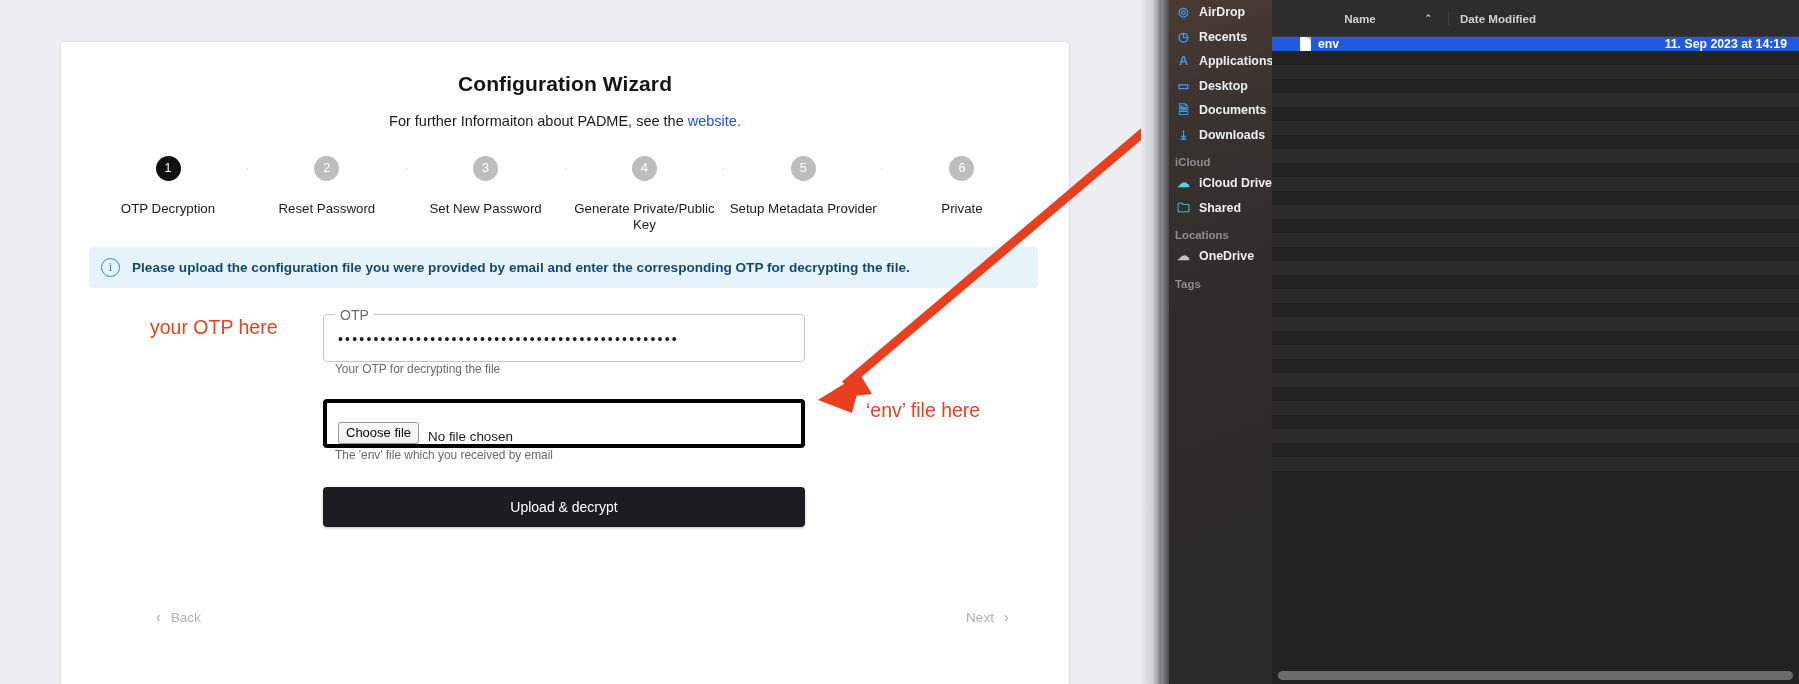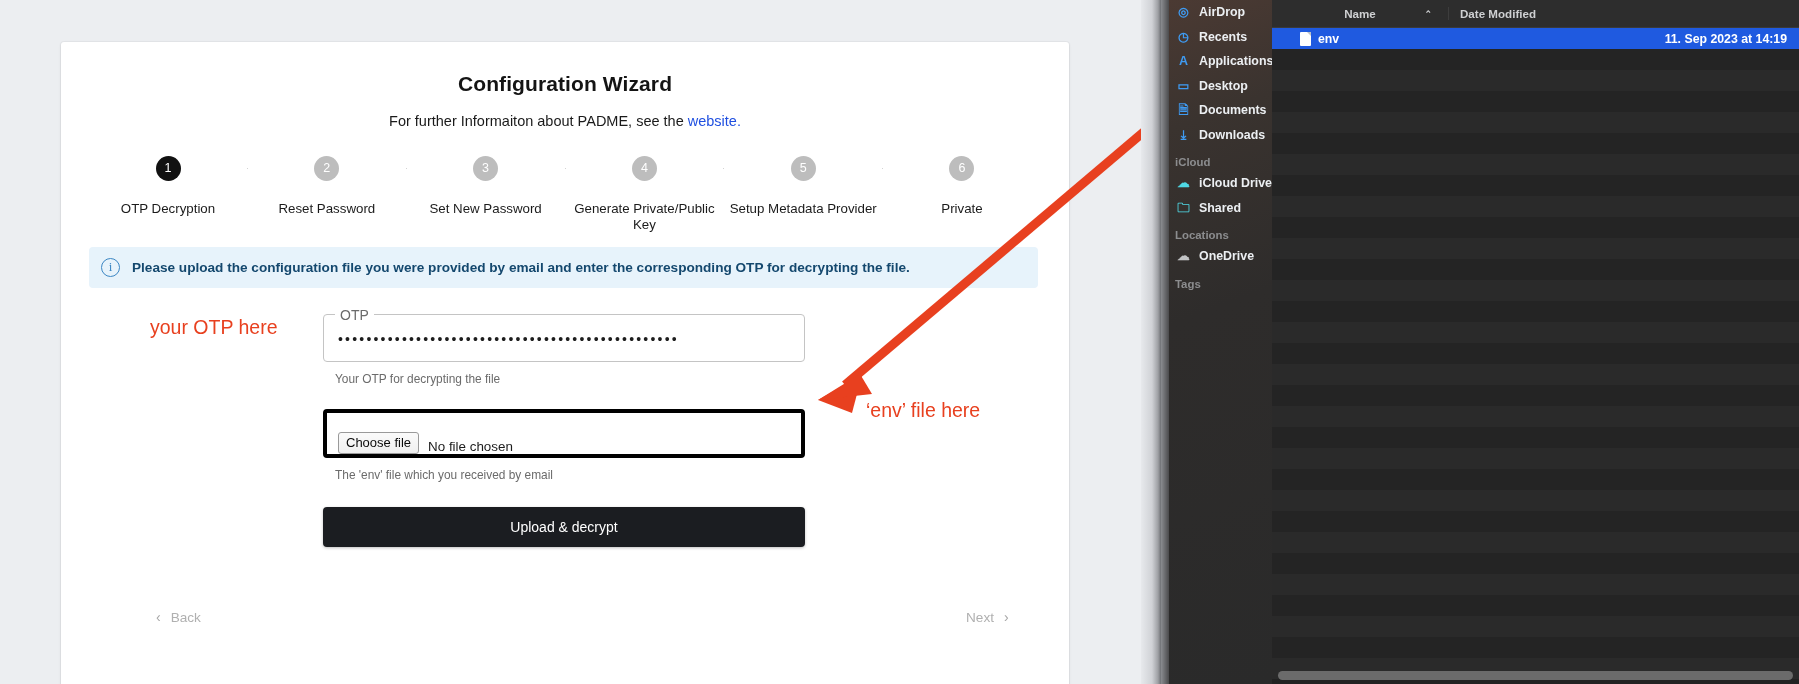--- a/index.html
+++ b/index.html
@@ -115,21 +115,21 @@
   }
   .otp-value {
     position: absolute; left: 14px; top: 0; right: 14px; height: 48px;
     display: flex; align-items: center;
     font-size: 14px; color: #1d1d1d;
     letter-spacing: 2.2px;
     overflow: hidden; white-space: nowrap;
   }
   .helper {
     font-size: 11.9px; color: #6b6b6b;
-    margin-top: 10px; margin-left: 12px;
+    margin-top: 0; margin-left: 12px;
   }
 
   .file-field {
     width: 482px; height: 49px;
     border: 4px solid #000000;
     border-radius: 4px;
     background: #fff;
     display: flex; align-items: flex-end;
     padding-left: 11px;
     margin-top: 23px;
@@ -241,41 +241,41 @@
     padding-bottom: 3px;
   }
 
   .filelist {
     position: absolute; left: 131px; top: 0;
     width: 527px; height: 684px;
     background: #222222;
   }
   .fl-header {
     display: flex; align-items: center;
-    height: 28px;
+    height: 37px;
     background: #2d2d2d;
     border-bottom: 1px solid #3a3a3a;
     color: #cfd0d2;
     font-size: 11.6px;
     font-weight: bold;
   }
   .fl-col-name {
     width: 177px; flex: 0 0 177px;
     display: flex; align-items: center; justify-content: center;
     position: relative;
     border-right: 1px solid #3d3d3d;
   }
   .sort-caret { position: absolute; right: 16px; font-size: 9px; color: #cfd0d2; }
   .fl-col-date {
     flex: 1 1 auto;
     padding-left: 11px;
   }
   .fl-row {
     display: flex; align-items: center;
-    height: 21px;
+    height: 14px;
     font-size: 12.3px;
     color: #ffffff;
   }
   .fl-row.selected { background: #1f5ae0; font-weight: bold; }
   .fl-row.stripe-a { background: #242424; }
   .fl-row.stripe-b { background: #2a2a2a; }
   .fl-name {
     width: 177px; flex: 0 0 177px;
     display: flex; align-items: center;
     padding-left: 28px;

